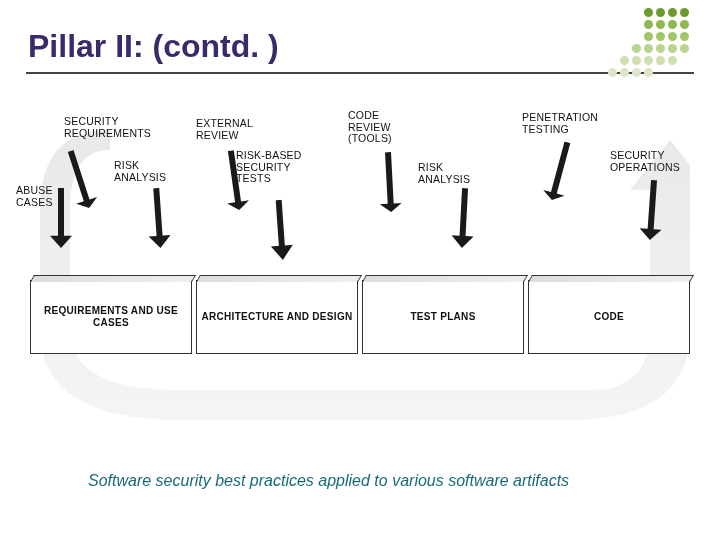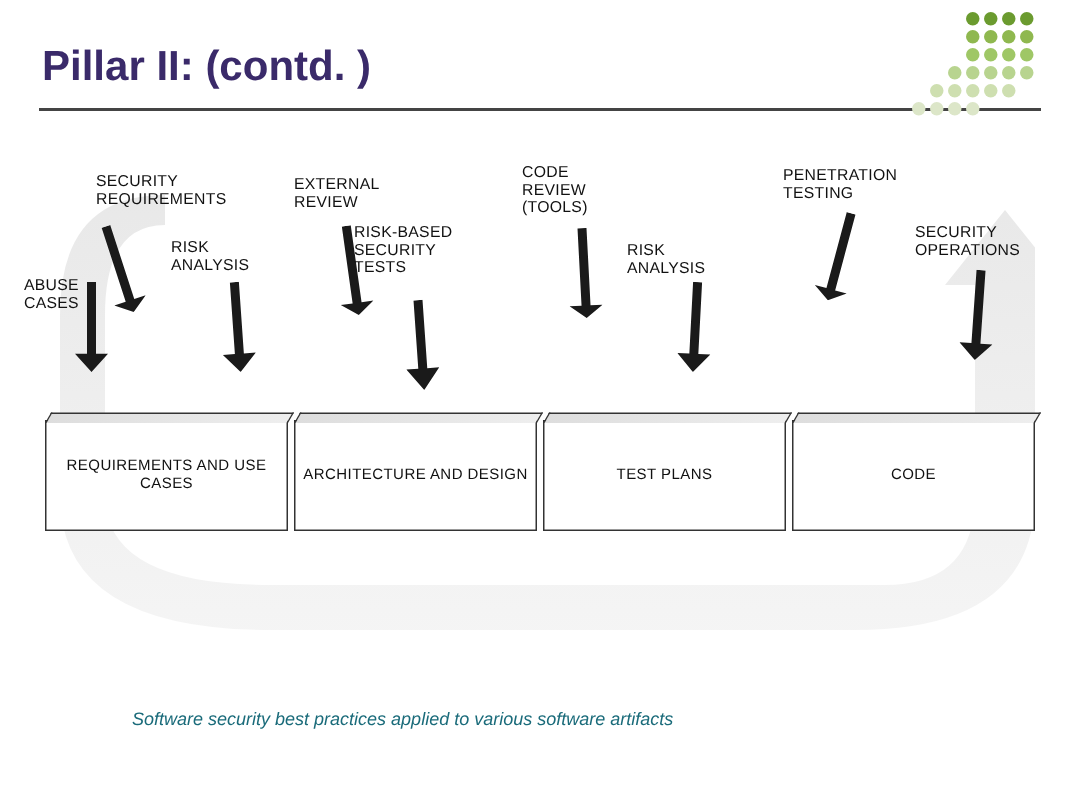--- a/index.html
+++ b/index.html
@@ -1,29 +1,29 @@
 <!DOCTYPE html>
 <html><head>
 <meta charset="utf-8">
 <style>
   html,body{margin:0;padding:0;width:720px;height:540px;background:#fff;font-family:Arial,Helvetica,sans-serif;overflow:hidden;}
   .slide{position:relative;width:720px;height:540px;}
-  .title{position:absolute;left:28px;top:28px;font-size:28px;font-weight:bold;color:#3a2a6a;font-family:Arial,Helvetica,sans-serif;}
+  .title{position:absolute;left:28px;top:28px;font-size:32px;font-weight:bold;color:#3a2a6a;font-family:Arial,Helvetica,sans-serif;}
   .title-rule{position:absolute;left:26px;top:72px;width:668px;height:2px;background:#444;}
   .logo{position:absolute;right:22px;top:8px;width:90px;height:78px;}
   .dot{position:absolute;width:9px;height:9px;border-radius:50%;}
   .diagram{position:absolute;left:30px;top:110px;width:660px;height:320px;}
   .big-arrow{position:absolute;left:0;top:-40px;width:660px;height:350px;pointer-events:none;}
   .touchpoint{position:absolute;font-family:'Trebuchet MS',Arial,sans-serif;font-size:10.5px;letter-spacing:0.2px;text-align:left;color:#111;text-transform:uppercase;font-variant:small-caps;white-space:pre-line;line-height:1.1;width:88px;transform:translateX(-44px);}
   .tp-arrow{position:absolute;width:22px;height:60px;}
   .tp-arrow svg{width:22px;height:60px;}
-  .phases{position:absolute;left:0;top:170px;width:660px;display:flex;gap:4px;}
+  .phases{position:absolute;left:0;top:170px;width:660px;display:flex;gap:4px;font-weight:bold;}
   .phase{flex:1;height:74px;border:1.5px solid #333;background:#fff;display:flex;align-items:center;justify-content:center;text-align:center;font-family:'Trebuchet MS',Arial,sans-serif;font-size:10px;letter-spacing:0.3px;color:#111;text-transform:uppercase;font-variant:small-caps;padding:4px;box-sizing:border-box;line-height:1.2;position:relative;}
   .phase::before{content:"";position:absolute;left:-1px;top:-6px;right:-1px;height:6px;border:1.5px solid #333;border-bottom:none;background:linear-gradient(to right,#ddd,#eee);transform:skewX(-30deg);transform-origin:bottom;}
-  .caption{position:absolute;left:88px;top:472px;font-size:12px;font-style:italic;color:#1a6b7a;}
+  .caption{position:absolute;left:88px;top:472px;font-size:16px;font-style:italic;color:#1a6b7a;}
 </style>
 </head>
 <body>
 <div class="slide">
 
 <div class="title">Pillar II: (contd. )</div>
 <div class="title-rule"></div>
 
 <div class="logo" id="logo">
       <div class="dot" style="left: 36px; top: 0px; background: rgb(107, 155, 47);"></div>

